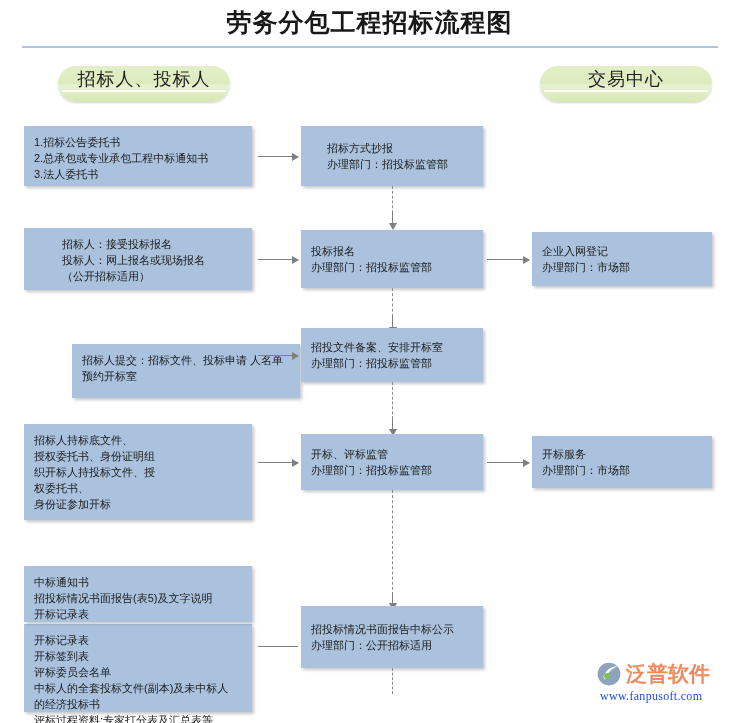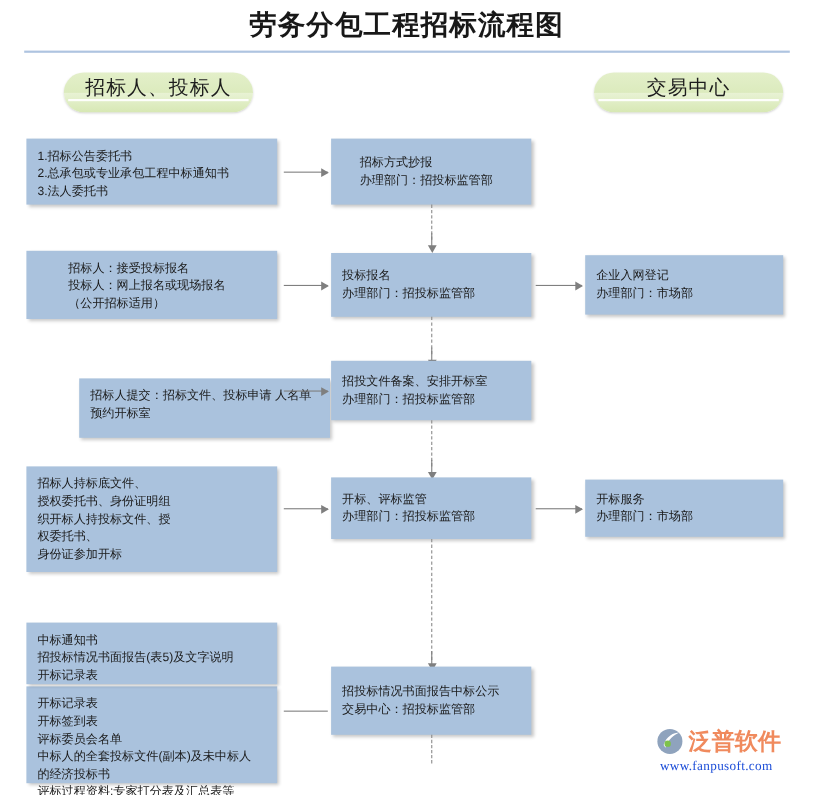--- a/index.html
+++ b/index.html
@@ -181,21 +181,21 @@
   <div class="box" style="left:24px;top:624px;width:228px;height:88px;z-index:1;">开标记录表
 开标签到表
 评标委员会名单
 中标人的全套投标文件(副本)及未中标人
 的经济投标书
 评标过程资料:专家打分表及汇总表等</div>
 
   <div class="h-plain" style="left:258px;top:646px;width:40px;"></div>
 
   <div class="box pad-center" style="left:301px;top:606px;width:182px;height:62px;">招投标情况书面报告中标公示
-交易中心：招投标监管部</div>
+办理部门：公开招标适用</div>
 
   <div class="v-dash" style="left:392px;top:668px;height:26px;"></div>
 
   <div class="wm">
     <div class="wm-row">
       <svg class="wm-logo" viewBox="0 0 32 32">
         <path d="M16 2 A14 14 0 0 0 16 30 A14 14 0 0 0 16 2 Z" fill="#8fa3bd"></path>
         <path d="M9 20 C12 10, 20 6, 27 6 C20 9, 14 14, 11 23 Z" fill="#ffffff"></path>
         <circle cx="13.5" cy="18.5" r="3.6" fill="#7ec24a"></circle>
       </svg>

